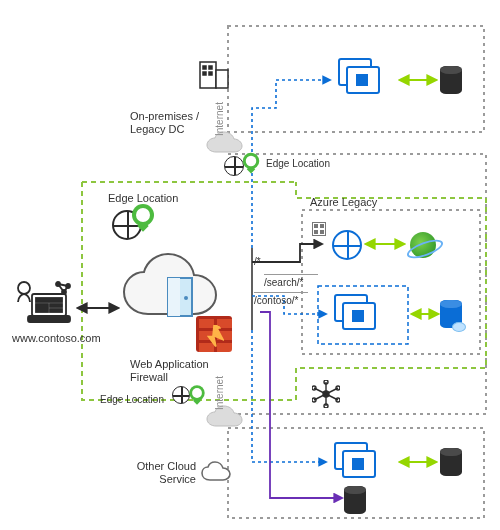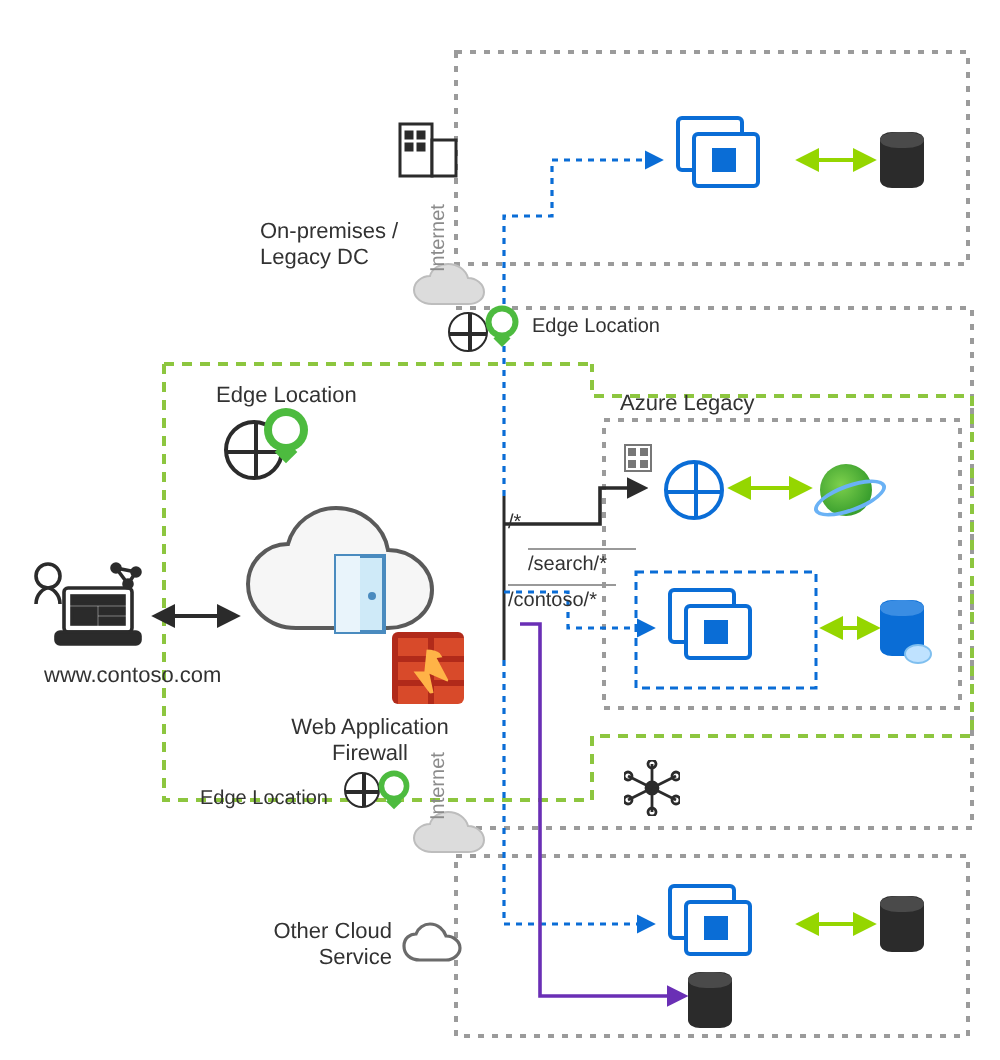--- a/index.html
+++ b/index.html
@@ -227,21 +227,21 @@
   <div class="cloud-big" style="left:120px; top:252px;">
     <svg width="110" height="78" viewBox="0 0 110 78">
       <path d="M28 62C14 62 4 52 4 40c0-11 9-20 20-20 3-11 13-18 24-18 13 0 24 9 26 21 12 0 22 9 22 20 0 11-10 19-22 19H28z" fill="#f6f6f6" stroke="#5a5a5a" stroke-width="2"></path>
       <rect x="48" y="26" width="24" height="38" fill="#cfeaf8" stroke="#4a8bbf" stroke-width="2"></rect>
       <rect x="48" y="26" width="12" height="38" fill="#e9f4fb"></rect>
       <circle cx="66" cy="46" r="2" fill="#4a8bbf"></circle>
     </svg>
   </div>
 
   <div class="firewall" style="left:196px; top:316px;"></div>
-  <div class="lbl" style="left:130px; top:358px; width:110px; text-align:center;">Web Application<br>Firewall</div>
+  <div class="lbl" style="left:130px; top:358px; width:110px; ">Web Application<br>Firewall</div>
 
   <div class="lbl small" style="left:100px; top:394px;">Edge Location</div>
   <div class="globe" style="left:172px; top:386px; width:18px;height:18px;border-width:1.5px;"></div>
   <div class="pin" style="left:186px; top:382px; transform:scale(0.7);">
       <div class="tail"></div>
       <div class="ball"></div>
     </div>
 
   <div class="route-label" style="left:254px; top:256px;">/*</div>
   <div class="route-label divider" style="left:264px; top:274px; width:54px;">/search/*</div>
@@ -302,21 +302,21 @@
         <line x1="44" y1="6" x2="54" y2="8"></line>
           <line x1="54" y1="8" x2="50" y2="14"></line>
           <line x1="44" y1="6" x2="50" y2="14"></line>
         <rect x="22" y="20" width="26" height="4" fill="#2b2b2b"></rect>
         <rect x="22" y="26" width="12" height="8" fill="#2b2b2b"></rect>
         <rect x="36" y="26" width="12" height="3" fill="#2b2b2b"></rect>
         <rect x="36" y="31" width="12" height="3" fill="#2b2b2b"></rect>
       </g>
     </svg>
   </div>
-  <div class="lbl" style="left:22px; top:332px;text-align:right;">www.contoso.com</div>
+  <div class="lbl" style="left:12px; top:332px;text-align:right;">www.contoso.com</div>
 
   <div class="lbl" style="left:116px; top:460px; width:80px; text-align:right;">Other Cloud<br>Service</div>
   <div class="small-cloud" style="left:200px; top:460px;">
     <svg width="36" height="24">
         <path d="M10 20C5 20 2 17 2 13c0-4 3-6 6-6 1-3 4-5 7-5 4 0 7 3 8 6 4 0 7 3 7 6s-3 6-7 6H10z" fill="#fff" stroke="#6b6b6b" stroke-width="1.6"></path>
       </svg>
   </div>
   <div class="srv-stack" style="left:334px; top:442px;">
     <div class="s1"></div>
       <div class="s2"></div>

